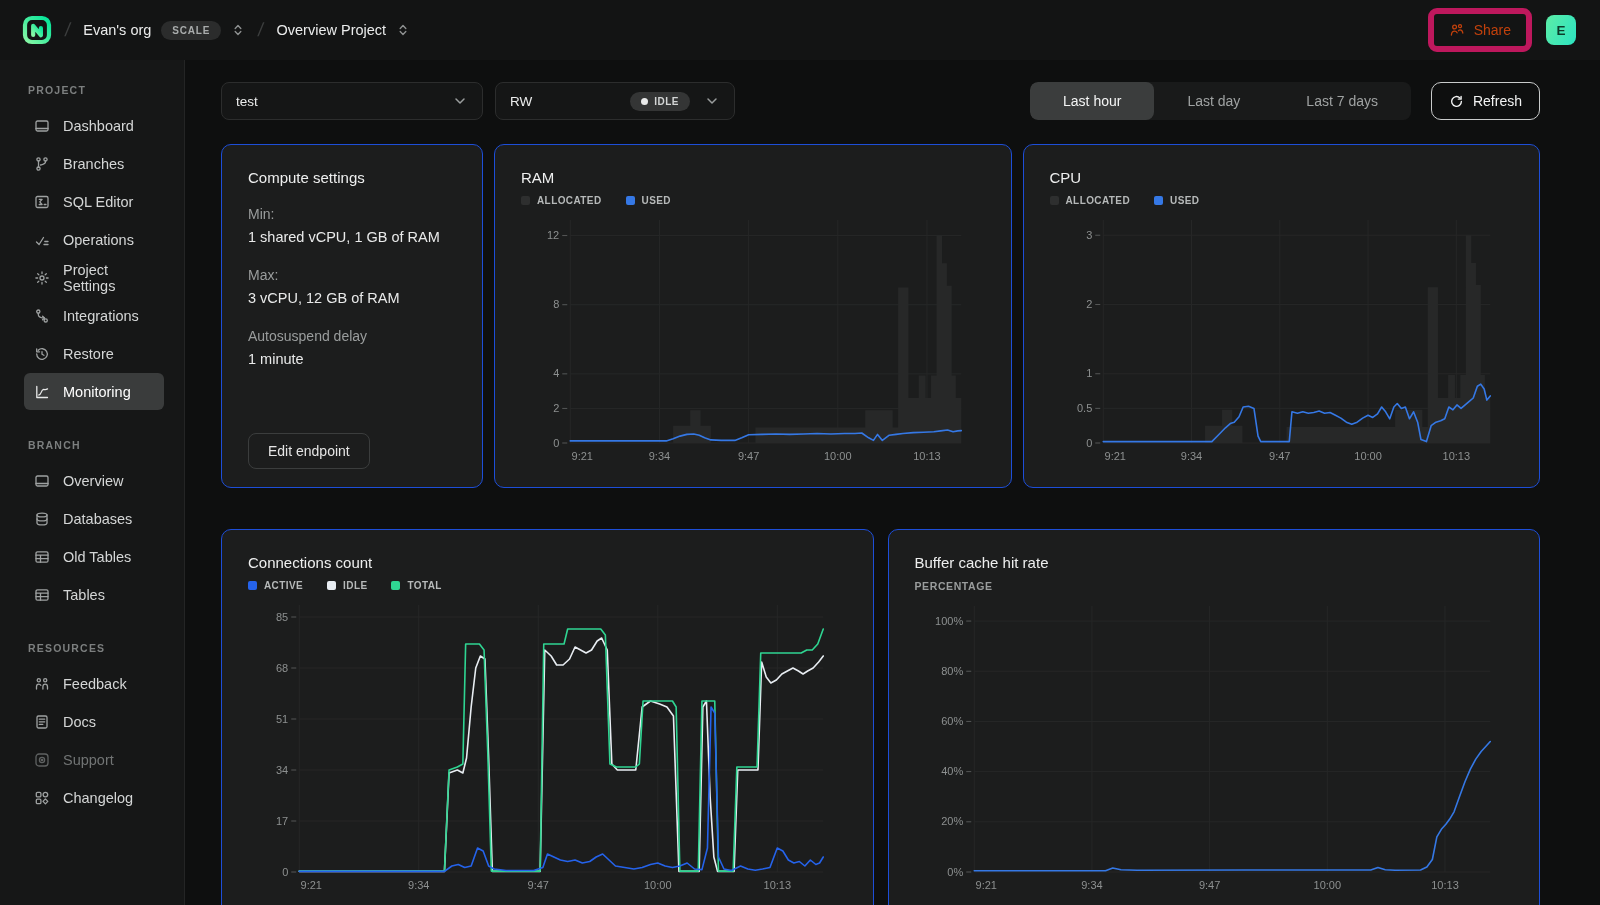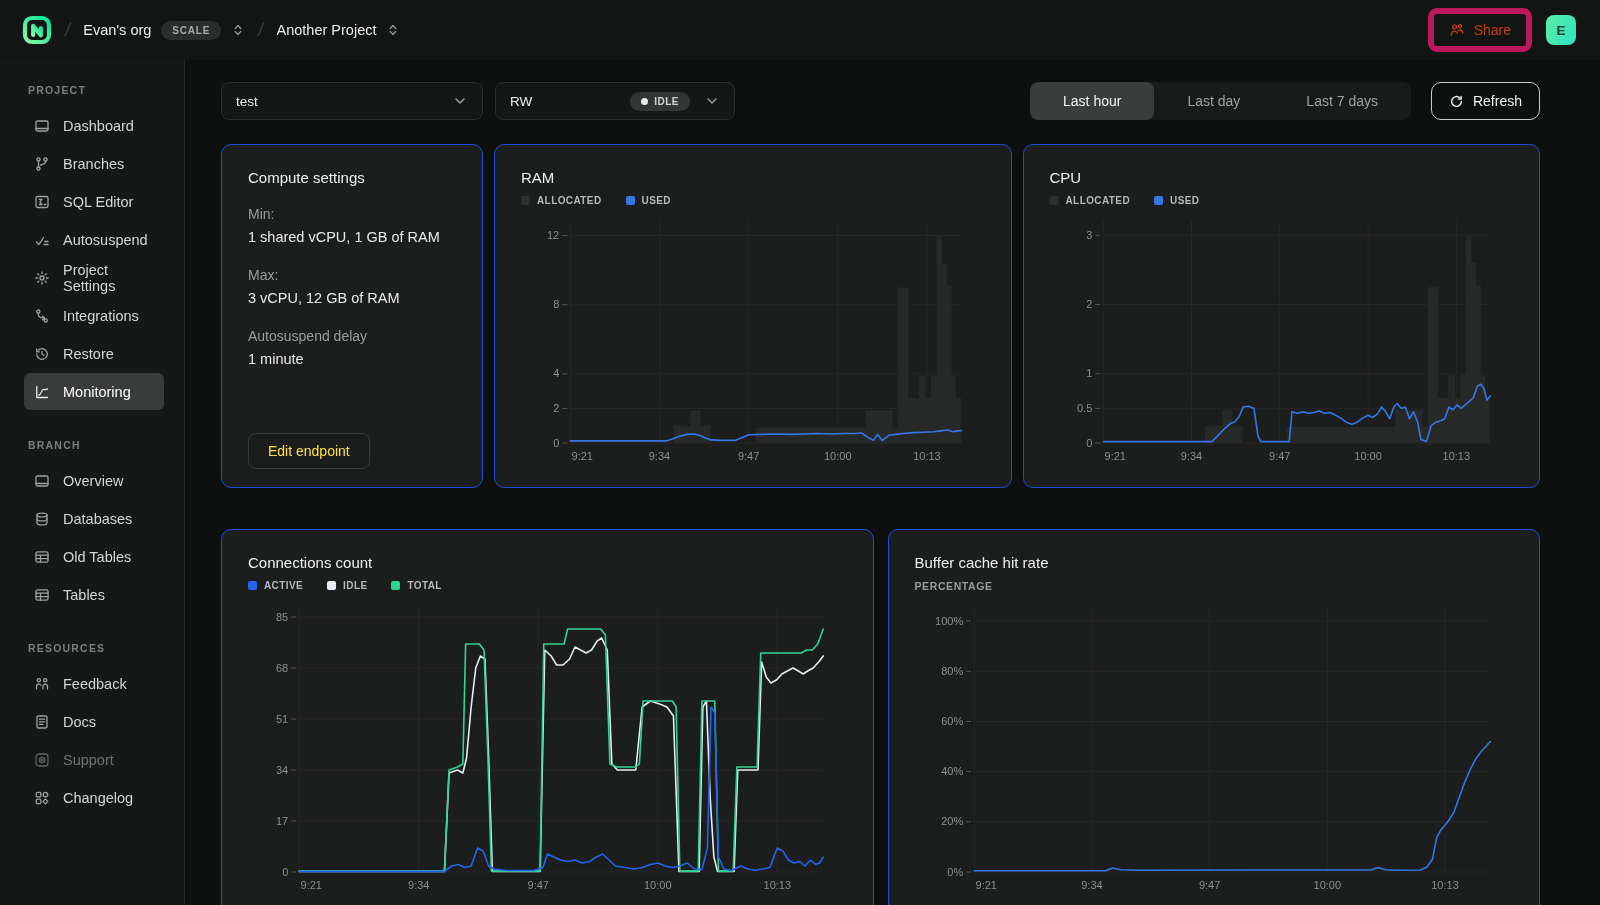--- a/index.html
+++ b/index.html
@@ -55,21 +55,21 @@
   .card-title { font-size:15px; color:#eeefef; margin-bottom:6px; }
   .legend-row { display:flex; gap:24px; margin:3px 0 4px; }
   .legend-item { display:flex; align-items:center; gap:7px; font-size:10px; font-weight:700; letter-spacing:.4px; color:#b6b9b9; }
   .legend-swatch { width:9px; height:9px; border-radius:2px; display:inline-block; }
   .chart-subtitle { font-size:10.5px; font-weight:700; letter-spacing:.6px; color:#9a9d9d; margin:3px 0 4px; }
   .chart-box { flex:1; min-height:0; }
 
   .compute-card .field-label { color:#9a9d9d; font-size:14px; margin-bottom:7px; }
   .compute-card .field-value { color:#e9eaea; font-size:14.5px; margin-bottom:22px; }
   .compute-card .card-title { margin-bottom:20px; }
-  .edit-btn { margin-top:auto; align-self:flex-start; padding:9px 19px; border:1px solid #3b3d3d; border-radius:8px; background:transparent; color:#fde047; font-size:14px; cursor:pointer; }
+  .edit-btn { margin-top:auto; align-self:flex-start; padding:9px 19px; border:1px solid #3b3d3d; border-radius:8px; background:transparent; color:#e5e5e5; font-size:14px; cursor:pointer; }
 </style>
 </head>
 <body>
 
 <div class="header">
   <span style="display:flex;cursor:pointer;">
     <svg width="30" height="30" viewBox="0 0 30 30">
       <defs>
           <linearGradient id="lg" x1="0" y1="1" x2="1" y2="0">
         <stop offset="0" stop-color="#8af7a5"></stop>
@@ -85,21 +85,21 @@
     <span>Evan's org</span>
     <span class="badge-scale">SCALE</span>
     <span class="chevrons">
       <svg width="14" height="14" viewBox="0 0 14 14" fill="none" stroke="currentColor" stroke-width="1.4" stroke-linecap="round" stroke-linejoin="round">
           <path d="M4.2 5.4 7 2.6l2.8 2.8M4.2 8.6 7 11.4l2.8-2.8"></path>
         </svg>
     </span>
   </div>
   <span class="crumb-sep">/</span>
   <div class="crumb">
-    <span>Another Project</span>
+    <span>Overview Project</span>
     <span class="chevrons">
       <svg width="14" height="14" viewBox="0 0 14 14" fill="none" stroke="currentColor" stroke-width="1.4" stroke-linecap="round" stroke-linejoin="round">
           <path d="M4.2 5.4 7 2.6l2.8 2.8M4.2 8.6 7 11.4l2.8-2.8"></path>
         </svg>
     </span>
   </div>
   <div class="header-right">
     <button class="share-btn">
       <span style="display:flex;">
         <svg width="16" height="16" viewBox="0 0 16 16" fill="none" stroke="currentColor" stroke-width="1.3" stroke-linecap="round" stroke-linejoin="round">
@@ -152,21 +152,21 @@
           </span>
         <span>SQL Editor</span>
       </div>
       <div class="nav-item">
         <span class="nav-icon">
             <svg width="16" height="16" viewBox="0 0 16 16" fill="none" stroke="currentColor" stroke-width="1.3" stroke-linecap="round" stroke-linejoin="round">
               <path d="M2.5 10l2.6 2.5L9.5 5.5"></path>
               <path d="M10 12.5h4M10.8 9.5H14"></path>
             </svg>
           </span>
-        <span>Autosuspend</span>
+        <span>Operations</span>
       </div>
       <div class="nav-item">
         <span class="nav-icon">
             <svg width="16" height="16" viewBox="0 0 16 16" fill="none" stroke="currentColor" stroke-width="1.3" stroke-linecap="round" stroke-linejoin="round">
               <circle cx="8" cy="8" r="2"></circle>
               <path d="M8 1.9v1.7M8 12.4v1.7M1.9 8h1.7M12.4 8h1.7M3.7 3.7l1.2 1.2M11.1 11.1l1.2 1.2M12.3 3.7l-1.2 1.2M4.9 11.1l-1.2 1.2"></path>
             </svg>
           </span>
         <span>Project Settings</span>
       </div>

